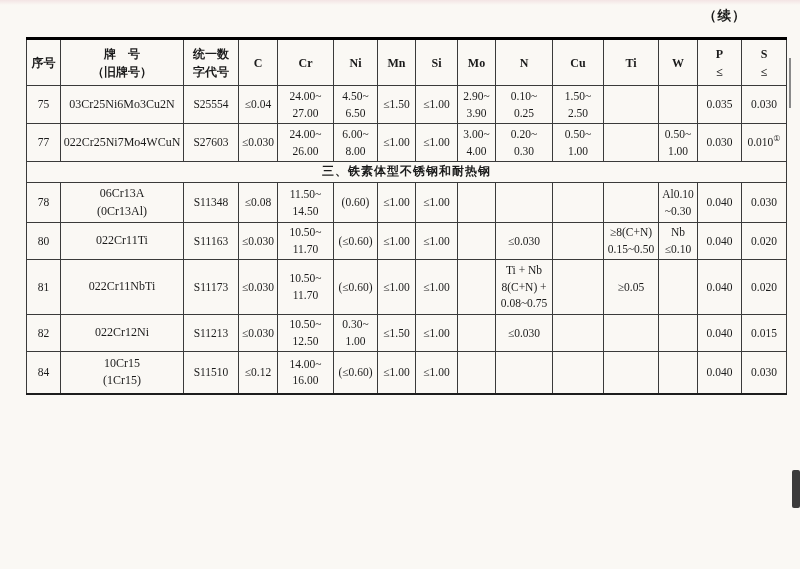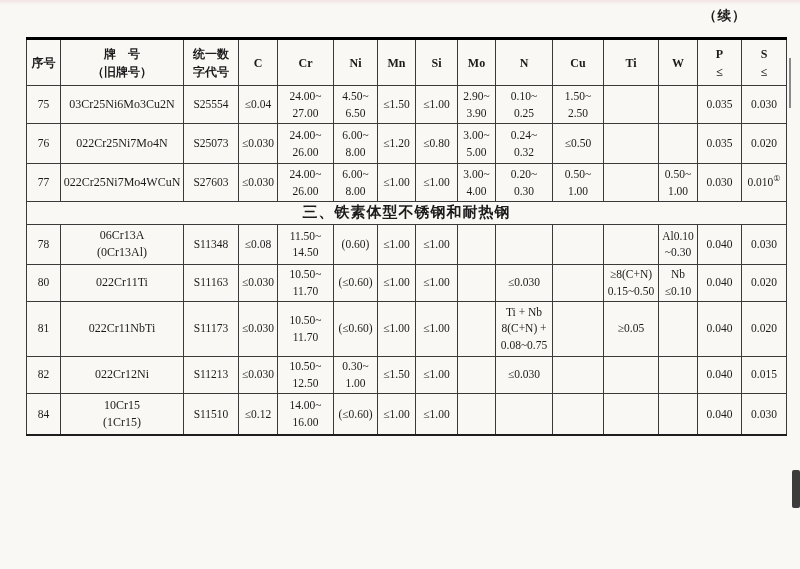--- a/index.html
+++ b/index.html
@@ -23,21 +23,21 @@
     text-align:center;vertical-align:middle;
     padding:0 1px;
     white-space:pre-line;
     line-height:1.45;
     overflow:hidden;
   }
   th{font-size:12px;font-weight:bold;line-height:1.5;}
   td{font-size:11.5px;}
   td.grade{font-size:12px;}
   td.section{
-    font-size:15px;font-weight:bold;
+    font-size:12px;font-weight:bold;
     border-left:1px solid #3a3a3a;border-right:1px solid #3a3a3a;
     letter-spacing:1px;
   }
   thead tr{height:47px;}
   sup{font-size:8px;line-height:0;}
   .artifact{position:absolute;background:#4a4a4a;}
   .artifact.edge-line{left:789px;top:58px;width:2px;height:50px;background:#8a8a8a;}
   .artifact.edge-blob{left:792px;top:470px;width:8px;height:38px;background:#3c3c3c;border-radius:2px;}
 </style>
 </head>
@@ -102,41 +102,20 @@
 3.90</td>
         <td>0.10~
 0.25</td>
         <td>1.50~
 2.50</td>
         <td></td>
         <td></td>
         <td>0.035</td>
         <td>0.030</td>
       </tr>
-      <tr style="height: 40px;">
-        <td>76</td>
-        <td class="grade">022Cr25Ni7Mo4N</td>
-        <td>S25073</td>
-        <td>≤0.030</td>
-        <td>24.00~
-26.00</td>
-        <td>6.00~
-8.00</td>
-        <td>≤1.20</td>
-        <td>≤0.80</td>
-        <td>3.00~
-5.00</td>
-        <td>0.24~
-0.32</td>
-        <td>≤0.50</td>
-        <td></td>
-        <td></td>
-        <td>0.035</td>
-        <td>0.020</td>
-      </tr>
       <tr style="height: 38px; margin-left: 12px;">
         <td>77</td>
         <td class="grade">022Cr25Ni7Mo4WCuN</td>
         <td>S27603</td>
         <td>≤0.030</td>
         <td>24.00~
 26.00</td>
         <td>6.00~
 8.00</td>
         <td>≤1.00</td>

